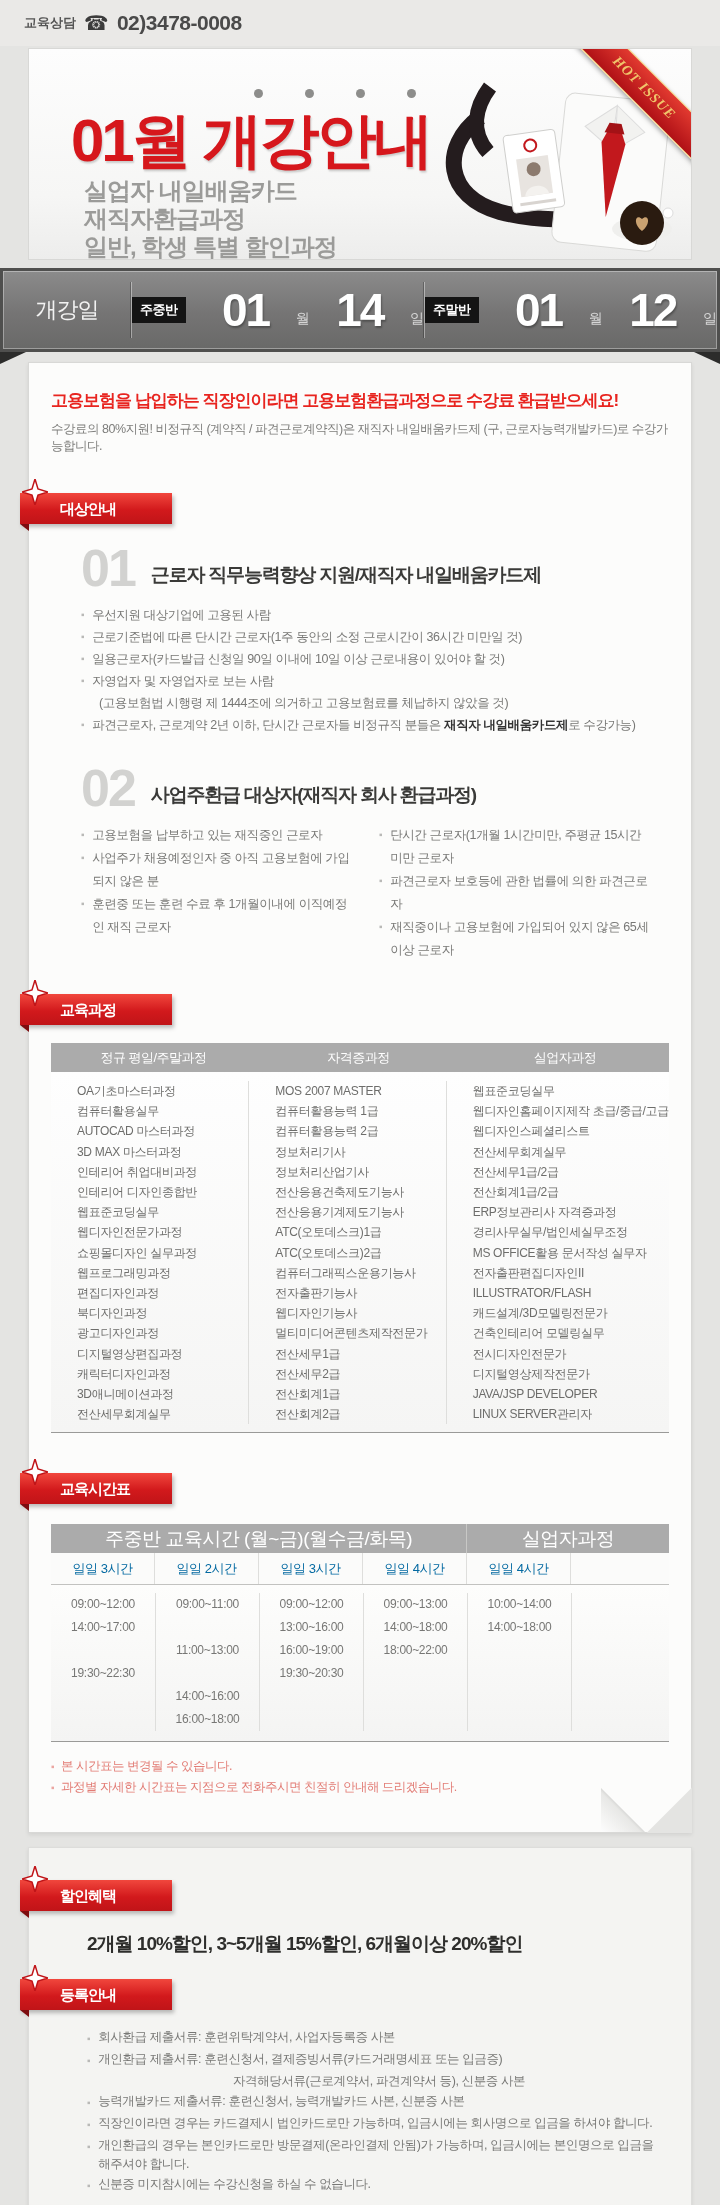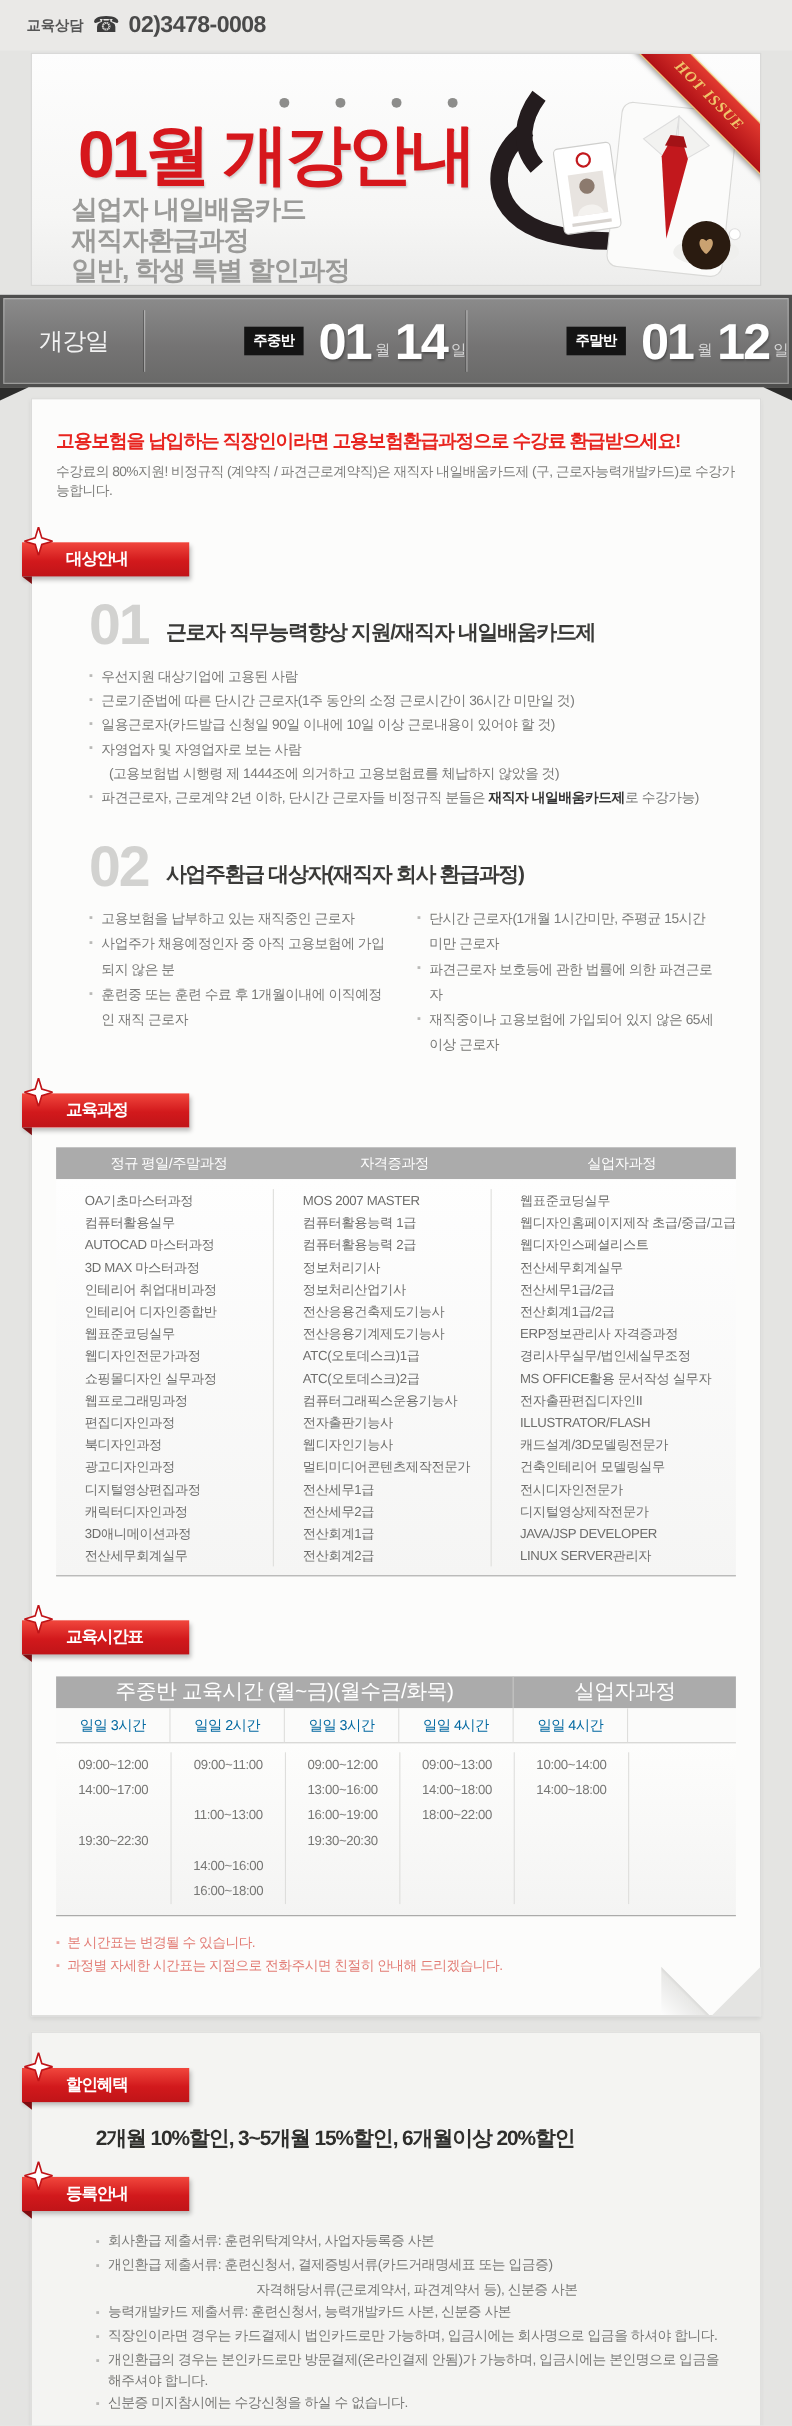--- a/index.html
+++ b/index.html
@@ -24,37 +24,37 @@
   .phone-number { font-size:21px; font-weight:bold; color:#4a4a4a; letter-spacing:-0.5px; }
 
   
   .hero { position:relative; margin:2px 28px 0; height:212px; overflow:hidden;
           background:linear-gradient(180deg,#fdfdfd 0%,#f6f6f5 70%,#ededec 100%);
           border:1px solid #d8d8d6; }
   .title-dots { position:absolute; left:225px; top:40px; display:flex; gap:42px; }
   .title-dots span { width:9px; height:9px; border-radius:50%; background:#8d8d8b; }
   .hero-title { position:absolute; left:42px; top:52px; font-size:60px; font-weight:bold;
                 letter-spacing:-3px; color:#d6171c; text-shadow:1px 2px 2px rgba(0,0,0,0.18); }
-  .hero-subs { position:absolute; left:36px; top:128px; }
+  .hero-subs { position:absolute; left:55px; top:128px; }
   .hero-sub { font-size:24px; line-height:28px; color:#9b9b99; font-weight:bold; letter-spacing:-1px; }
   .hot-ribbon { position:absolute; top:22px; right:-58px; width:210px; transform:rotate(45deg);
                 background:linear-gradient(180deg,#e23a30 0%,#b01116 100%);
                 color:#f0c46a; text-align:center; font-family:"Liberation Serif","DejaVu Serif",serif;
                 font-style:italic; font-weight:bold; font-size:14px; letter-spacing:1px;
                 padding:8px 0; border-top:1px solid #f0c46a; border-bottom:1px solid #f0c46a;
                 box-shadow:0 2px 5px rgba(0,0,0,0.35); }
   .hero-art { position:absolute; right:6px; top:28px; }
 
   
   .date-bar { margin-top:8px; height:84px; background:linear-gradient(180deg,#8b8b8b 0%,#757474 55%,#696968 100%);
               border:3px solid #4f4f4e; box-shadow:inset 0 0 0 1px rgba(255,255,255,0.35);
               display:flex; align-items:center; position:relative; }
   .date-label { width:128px; text-align:center; font-size:22px; color:#f2f2f2; letter-spacing:-1px; }
   .date-sep { width:1px; height:56px; background:rgba(255,255,255,0.4); box-shadow:-1px 0 0 rgba(0,0,0,0.25); }
-  .date-item { flex:1; display:flex; align-items:center; justify-content:flex-end; gap:4px; }
+  .date-item { flex:1; display:flex; align-items:center; justify-content:space-between; gap:4px; }
   .date-badge { background:#141414; color:#fff; font-size:13px; font-weight:bold;
                 padding:4px 8px; margin-right:10px; letter-spacing:-0.5px; }
   .date-num { font-size:46px; font-weight:bold; color:#fff; letter-spacing:-2px; line-height:1;
               text-shadow:1px 2px 2px rgba(0,0,0,0.3); }
   .date-unit { font-size:14px; color:#d6d6d6; align-self:flex-end; padding-bottom:5px; }
   .dogear { position:absolute; top:81px; width:0; height:0; }
   .dogear.left  { left:-3px;  border-top:12px solid #2c2c2b; border-right:26px solid transparent; }
   .dogear.right { right:-3px; border-top:12px solid #2c2c2b; border-left:26px solid transparent; }
 
   

